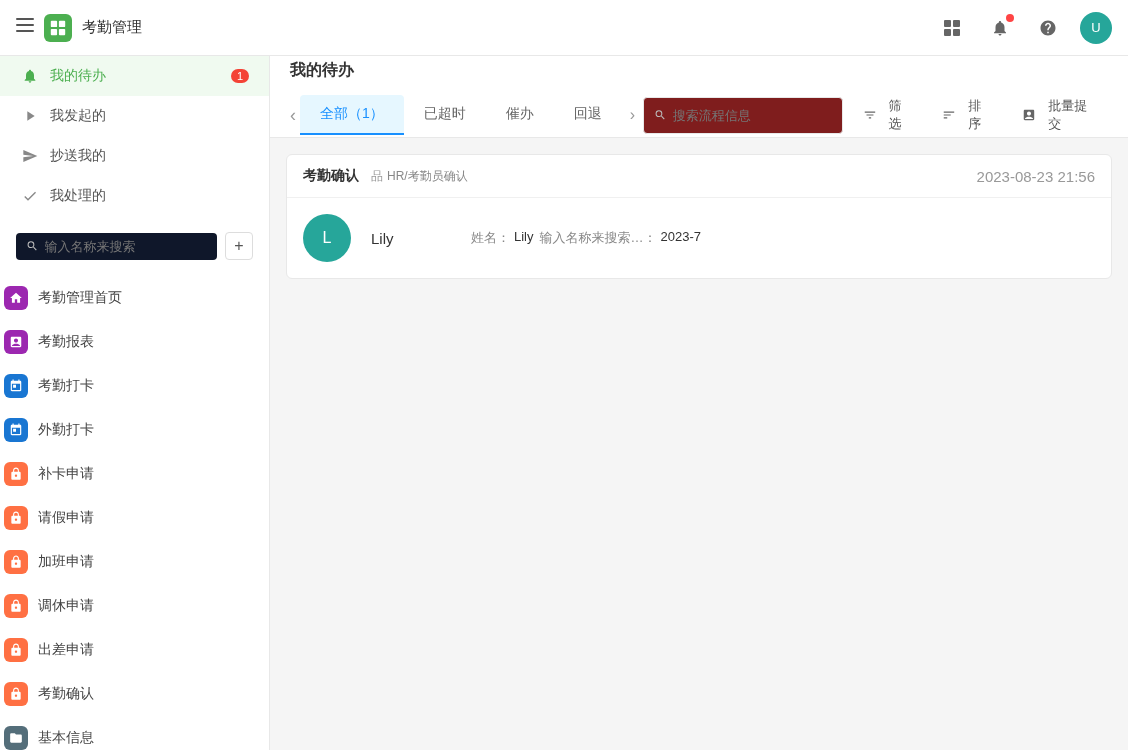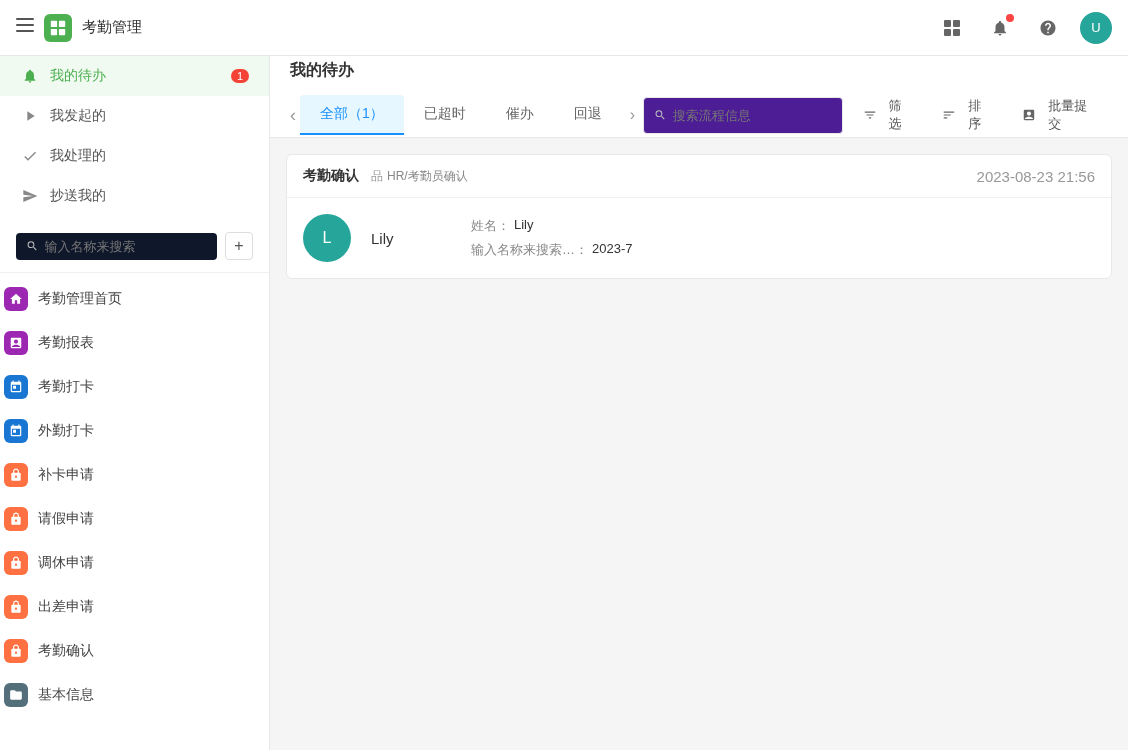--- a/index.html
+++ b/index.html
@@ -41,35 +41,35 @@
     
     .main { flex: 1; display: flex; flex-direction: column; background: #f5f5f5; overflow: hidden; }
     .main-header { background: #fff; padding: 12px 20px 0; border-bottom: 1px solid #e8e8e8; }
     .page-title { font-size: 16px; font-weight: 600; color: #333; padding-bottom: 12px; }
 
     
     .tabs-bar { display: flex; align-items: center; gap: 0; padding: 0; }
     .tab { padding: 10px 20px; cursor: pointer; font-size: 14px; color: #666; border-bottom: 2px solid transparent; white-space: nowrap; }
     .tab.active { color: #1890ff; border-bottom: 2px solid #1890ff; background: #e6f7ff; border-radius: 4px 4px 0 0; }
     .tabs-actions { margin-left: auto; display: flex; align-items: center; gap: 12px; }
-    .search-box { display: flex; align-items: center; background: #4c1d95; border: 1px solid #e8e8e8; border-radius: 4px; padding: 10px 10px; gap: 6px; width: 200px; }
+    .search-box { display: flex; align-items: center; background: #7f1d1d; border: 1px solid #e8e8e8; border-radius: 4px; padding: 10px 10px; gap: 6px; width: 200px; }
     .search-box input { border: none; background: transparent; outline: none; font-size: 13px; color: #999; width: 100%; }
     .action-btn { display: flex; align-items: center; gap: 12px; cursor: pointer; color: #555; font-size: 13px; padding: 4px 8px; }
 
     
     .content-area { padding: 16px; flex: 1; overflow-y: auto; }
     .task-card { background: #fff; border-radius: 6px; border: 1px solid #e8e8e8; overflow: hidden; }
     .task-card-header { display: flex; align-items: center; padding: 12px 16px; border-bottom: 1px solid #f0f0f0; }
     .task-title { font-size: 14px; font-weight: 600; color: #333; }
     .task-type { display: flex; align-items: center; gap: 4px; margin-left: 12px; color: #888; font-size: 12px; }
     .task-time { margin-left: auto; color: #999; font-size: 15px; }
     .task-body { display: flex; align-items: center; padding: 16px; gap: 20px; }
     .task-avatar { width: 48px; height: 48px; border-radius: 50%; background: #26a69a; display: flex; align-items: center; justify-content: center; color: white; font-size: 16px; font-weight: 500; flex-shrink: 0; }
     .task-user-name { font-size: 15px; color: #333; font-weight: 500; }
-    .task-details { display: flex; flex-direction: column; gap: 6px; }
+    .task-details { display: flex; flex-direction: row; gap: 6px; }
     .task-detail-row { display: flex; gap: 4px; font-size: 13px; color: #555; }
     .detail-label { color: #888; }
     .detail-value { color: #333; }
   </style>
 </head>
 <body>
 
 <div class="top-bar">
   <div class="top-bar-left">
     <span class="hamburger-icon">
@@ -131,33 +131,33 @@
         <span class="nav-icon">
           <svg width="16" height="16" viewBox="0 0 24 24" fill="#888">
               <path d="M8 5v14l11-7z"></path>
             </svg>
         </span>
         <span>我发起的</span>
       </div>
       <div class="nav-item">
         <span class="nav-icon">
           <svg width="16" height="16" viewBox="0 0 24 24" fill="#888">
+              <path d="M2.01 21L23 12 2.01 3 2 10l15 2-15 2z"></path>
+            </svg>
+        </span>
+        <span>抄送我的</span>
+      </div>
+      <div class="nav-item">
+        <span class="nav-icon">
+          <svg width="16" height="16" viewBox="0 0 24 24" fill="#888">
               <path d="M9 16.17L4.83 12l-1.42 1.41L9 19 21 7l-1.41-1.41z"></path>
             </svg>
         </span>
         <span>我处理的</span>
       </div>
-      <div class="nav-item">
-        <span class="nav-icon">
-          <svg width="16" height="16" viewBox="0 0 24 24" fill="#888">
-              <path d="M2.01 21L23 12 2.01 3 2 10l15 2-15 2z"></path>
-            </svg>
-        </span>
-        <span>抄送我的</span>
-      </div>
     </div>
 
     <div class="sidebar-search">
       <div class="search-input-wrap">
         <svg width="14" height="14" viewBox="0 0 24 24" fill="#bbb">
             <path d="M15.5 14h-.79l-.28-.27A6.471 6.471 0 0 0 16 9.5 6.5 6.5 0 1 0 9.5 16c1.61 0 3.09-.59 4.23-1.57l.27.28v.79l5 4.99L20.49 19l-4.99-5zm-6 0C7.01 14 5 11.99 5 9.5S7.01 5 9.5 5 14 7.01 14 9.5 11.99 14 9.5 14z"></path>
           </svg>
         <input type="text" placeholder="输入名称来搜索" style="">
       </div>
       <div class="add-btn">+</div>
@@ -205,20 +205,28 @@
       </div>
       <span>补卡申请</span>
     </div>
     <div class="menu-item">
       <div class="menu-icon icon-orange">
         <svg width="14" height="14" viewBox="0 0 24 24" fill="white">
             <path d="M18 8h-1V6c0-2.76-2.24-5-5-5S7 3.24 7 6v2H6c-1.1 0-2 .9-2 2v10c0 1.1.9 2 2 2h12c1.1 0 2-.9 2-2V10c0-1.1-.9-2-2-2zm-6 9c-1.1 0-2-.9-2-2s.9-2 2-2 2 .9 2 2-.9 2-2 2zm3.1-9H8.9V6c0-1.71 1.39-3.1 3.1-3.1 1.71 0 3.1 1.39 3.1 3.1v2z"></path>
           </svg>
       </div>
       <span>请假申请</span>
+    </div>
+    <div class="menu-item">
+      <div class="menu-icon icon-orange">
+        <svg width="14" height="14" viewBox="0 0 24 24" fill="white">
+            <path d="M18 8h-1V6c0-2.76-2.24-5-5-5S7 3.24 7 6v2H6c-1.1 0-2 .9-2 2v10c0 1.1.9 2 2 2h12c1.1 0 2-.9 2-2V10c0-1.1-.9-2-2-2zm-6 9c-1.1 0-2-.9-2-2s.9-2 2-2 2 .9 2 2-.9 2-2 2zm3.1-9H8.9V6c0-1.71 1.39-3.1 3.1-3.1 1.71 0 3.1 1.39 3.1 3.1v2z"></path>
+          </svg>
+      </div>
+      <span>加班申请</span>
     </div>
     <div class="menu-item">
       <div class="menu-icon icon-orange">
         <svg width="14" height="14" viewBox="0 0 24 24" fill="white">
             <path d="M18 8h-1V6c0-2.76-2.24-5-5-5S7 3.24 7 6v2H6c-1.1 0-2 .9-2 2v10c0 1.1.9 2 2 2h12c1.1 0 2-.9 2-2V10c0-1.1-.9-2-2-2zm-6 9c-1.1 0-2-.9-2-2s.9-2 2-2 2 .9 2 2-.9 2-2 2zm3.1-9H8.9V6c0-1.71 1.39-3.1 3.1-3.1 1.71 0 3.1 1.39 3.1 3.1v2z"></path>
           </svg>
       </div>
       <span>调休申请</span>
     </div>
     <div class="menu-item">

